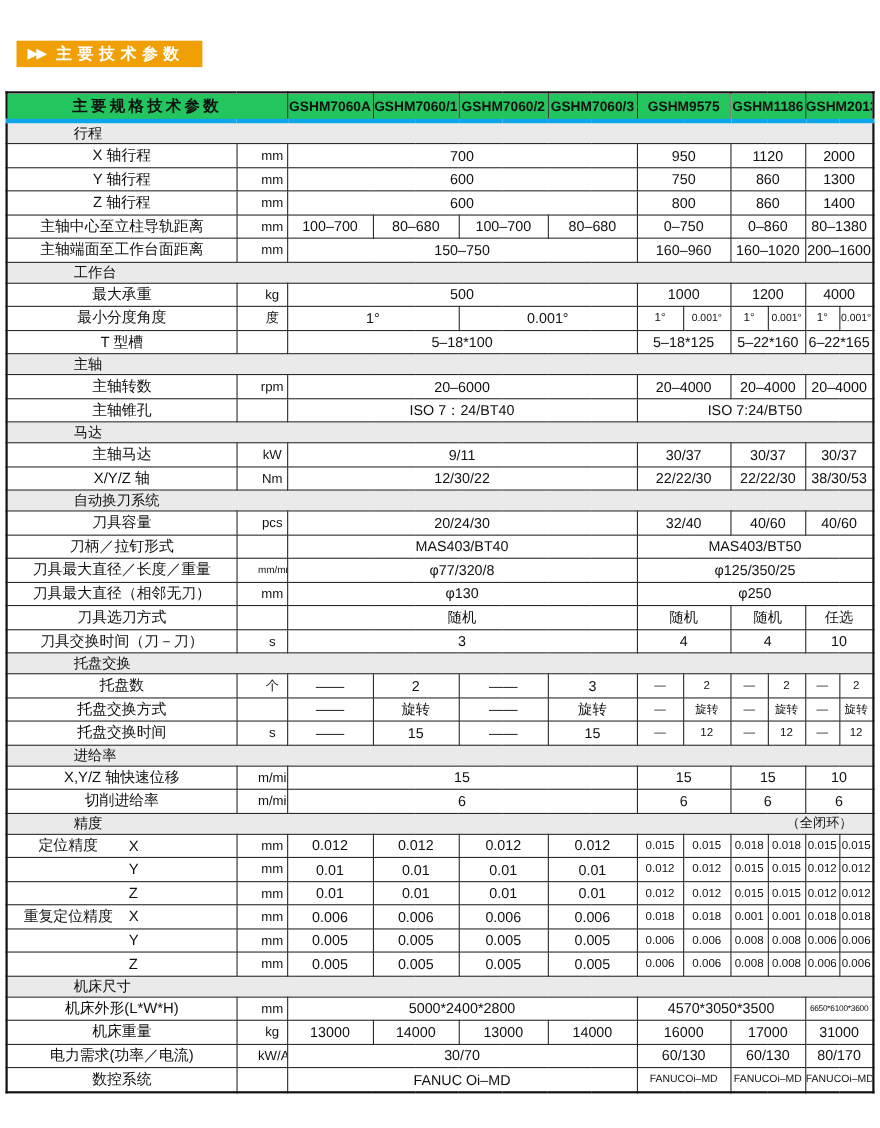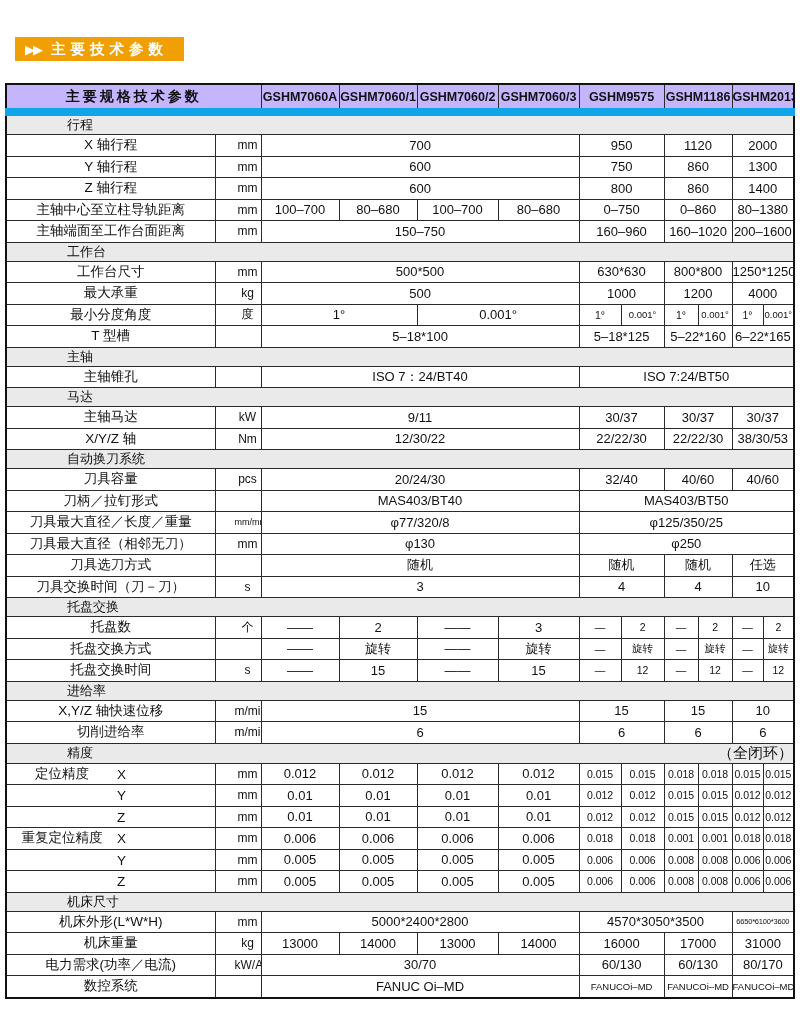--- a/index.html
+++ b/index.html
@@ -25,32 +25,32 @@
     border-collapse:collapse;table-layout:fixed;
     border:2px solid #111;
   }
   .spec th,.spec td{
     border:1px solid #2b2b2b;
     padding:0;margin:0;
     text-align:center;vertical-align:middle;
     white-space:nowrap;overflow:hidden;
   }
   .spec thead th{
-    background:#c4b5fd;height:23px;
+    background:#22c55e;height:23px;
     font-size:12.5px;font-weight:bold;
-    border-bottom:8px solid #0ea5e9;
+    border-bottom:4px solid #0ea5e9;
   }
   .spec thead th.param-h{font-size:14px;letter-spacing:3px;}
   .section-row td{
     background:#eaeaea;height:16px;
     font-size:13px;text-align:left;
   }
   .section-cell{display:table-cell;}
   .section-cell .section-label{padding-left:60px;}
-  .section-cell .section-note{float:right;padding-right:0;font-size:15px;}
+  .section-cell .section-note{float:right;padding-right:18px;font-size:12px;}
   .data-row td{height:20.5px;font-size:13px;}
   td.name-cell{font-size:13.5px;}
   td.name-cell.has-axis{position:relative;}
   td.name-cell .name-label{
     position:absolute;left:0;top:50%;transform:translateY(-50%);
     width:53%;text-align:center;
   }
   td.name-cell .axis-label{
     position:absolute;left:53%;top:50%;transform:translateY(-50%);
   }
@@ -143,28 +143,20 @@
         <td class="unit-cell">mm</td>
         <td class="val" colspan="8">150–750</td>
         <td class="val" colspan="2">160–960</td>
         <td class="val" colspan="2">160–1020</td>
         <td class="val" colspan="2">200–1600</td>
       </tr>
       <tr class="section-row">
         <td class="section-cell" colspan="16"><span class="section-label">工作台</span></td>
       </tr>
       <tr class="data-row">
-        <td class="name-cell">工作台尺寸</td>
-        <td class="unit-cell">mm</td>
-        <td class="val" colspan="8">500*500</td>
-        <td class="val" colspan="2">630*630</td>
-        <td class="val" colspan="2">800*800</td>
-        <td class="val" colspan="2">1250*1250</td>
-      </tr>
-      <tr class="data-row">
         <td class="name-cell">最大承重</td>
         <td class="unit-cell">kg</td>
         <td class="val" colspan="8">500</td>
         <td class="val" colspan="2">1000</td>
         <td class="val" colspan="2">1200</td>
         <td class="val" colspan="2">4000</td>
       </tr>
       <tr class="data-row">
         <td class="name-cell">最小分度角度</td>
         <td class="unit-cell">度</td>
@@ -182,20 +174,28 @@
         <td class="unit-cell"></td>
         <td class="val" colspan="8">5–18*100</td>
         <td class="val" colspan="2">5–18*125</td>
         <td class="val" colspan="2">5–22*160</td>
         <td class="val" colspan="2">6–22*165</td>
       </tr>
       <tr class="section-row">
         <td class="section-cell" colspan="16"><span class="section-label">主轴</span></td>
       </tr>
       <tr class="data-row">
+        <td class="name-cell">主轴转数</td>
+        <td class="unit-cell">rpm</td>
+        <td class="val" colspan="8">20–6000</td>
+        <td class="val" colspan="2">20–4000</td>
+        <td class="val" colspan="2">20–4000</td>
+        <td class="val" colspan="2">20–4000</td>
+      </tr>
+      <tr class="data-row">
         <td class="name-cell">主轴锥孔</td>
         <td class="unit-cell"></td>
         <td class="val" colspan="8">ISO 7：24/BT40</td>
         <td class="val" colspan="6">ISO 7:24/BT50</td>
       </tr>
       <tr class="section-row">
         <td class="section-cell" colspan="16"><span class="section-label">马达</span></td>
       </tr>
       <tr class="data-row">
         <td class="name-cell">主轴马达</td>

